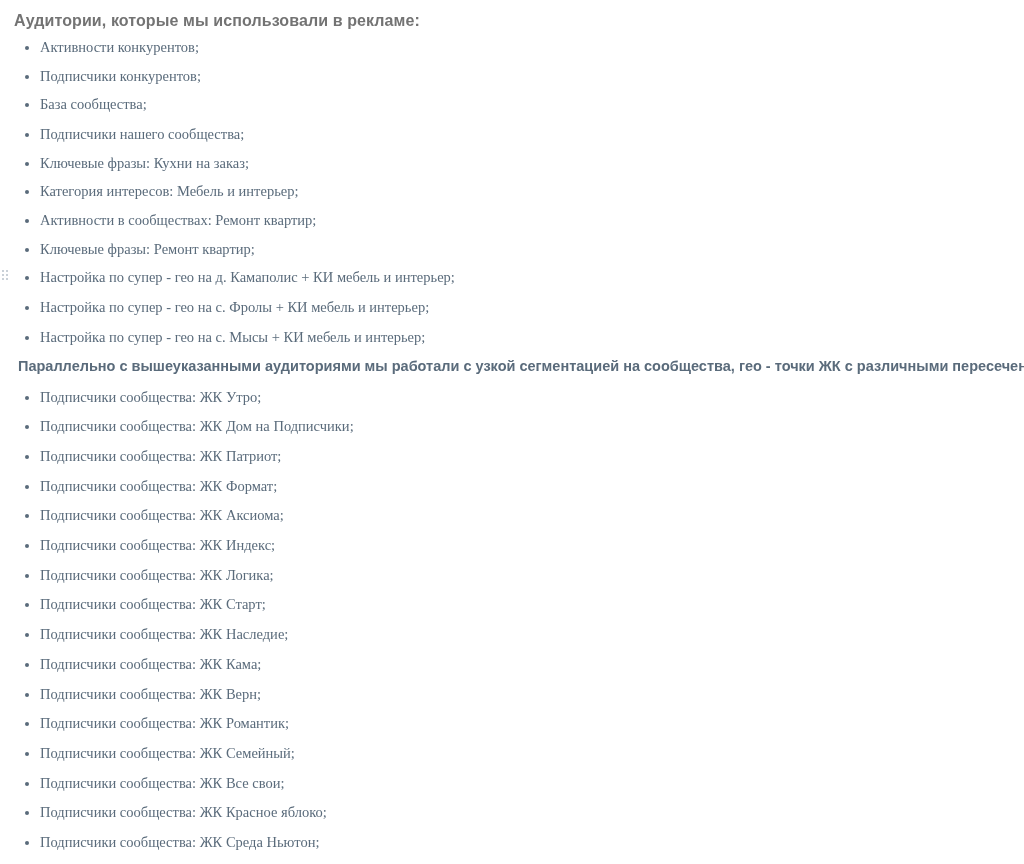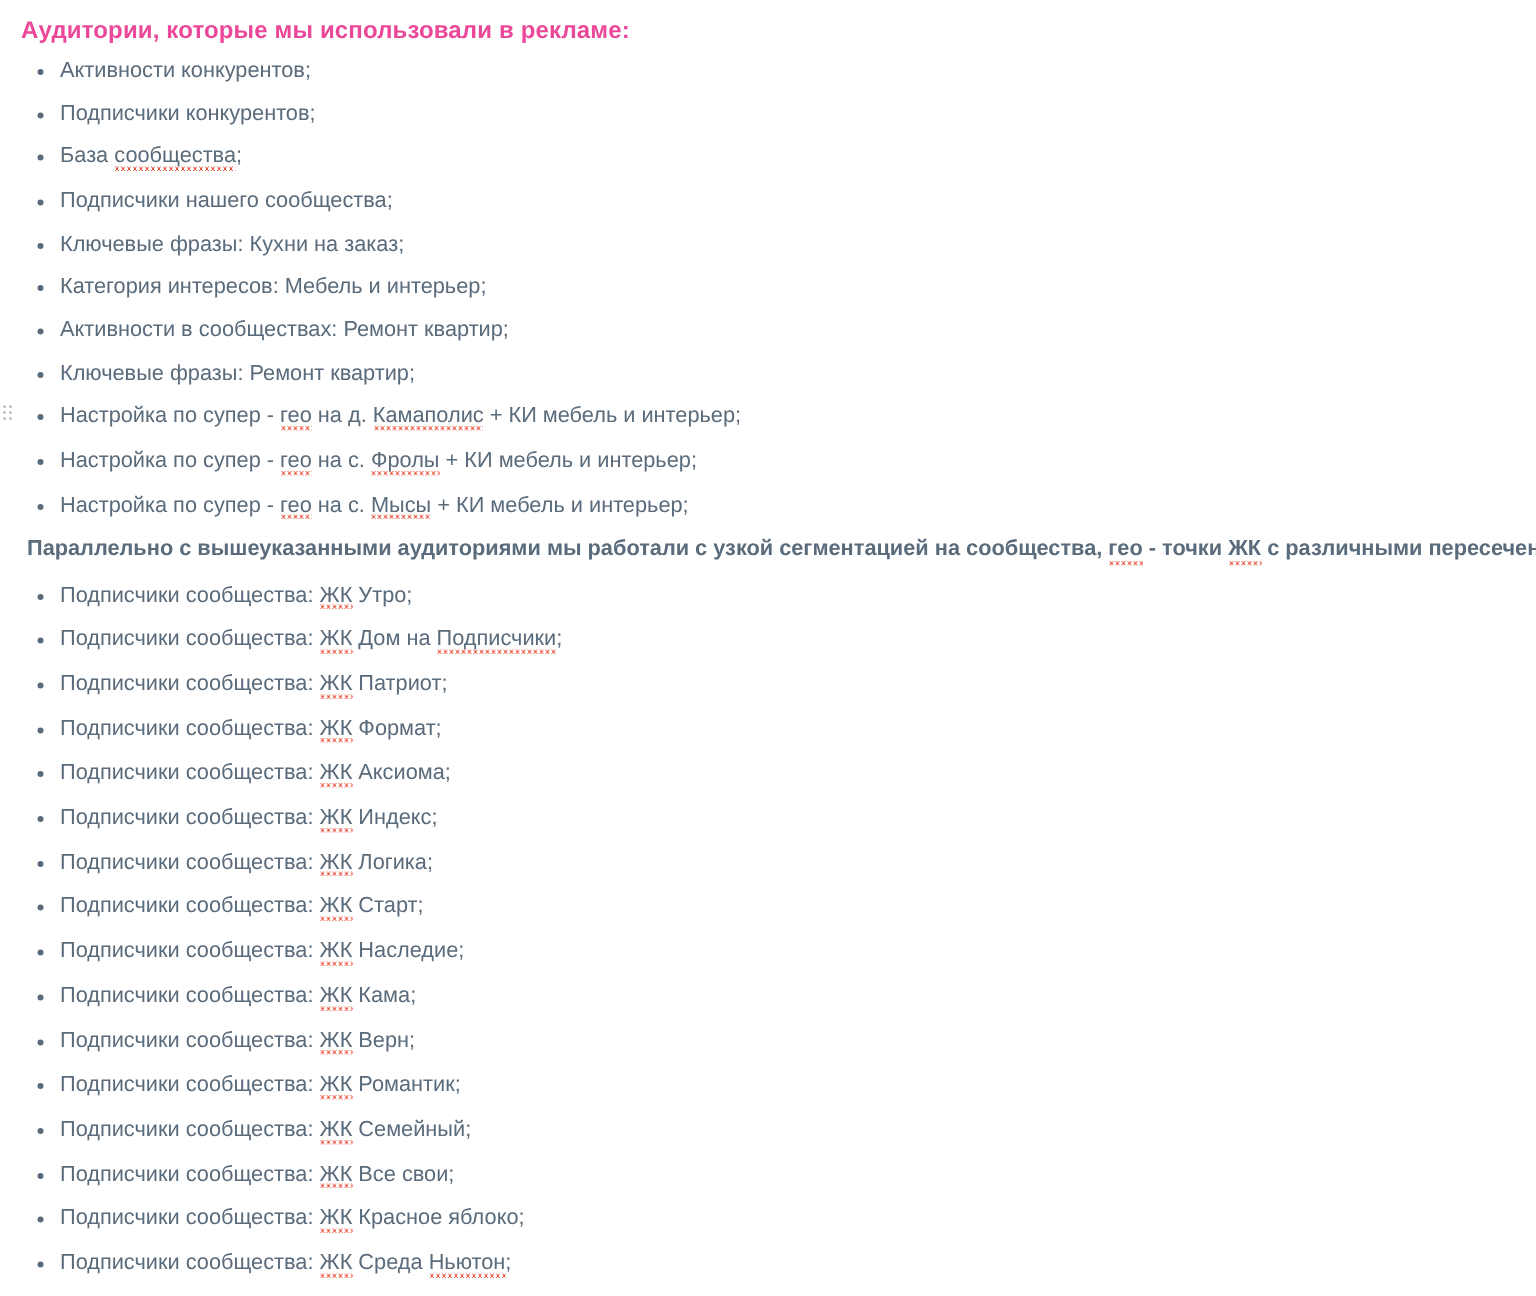--- a/index.html
+++ b/index.html
@@ -17,28 +17,29 @@
     overflow: hidden;
   }
   .page {
     padding: 8px 14px 0 14px;
     box-sizing: border-box;
     width: 1024px;
   }
   h2.heading {
     font-size: 16px;
     font-weight: bold;
-    color: #ec4899;
+    color: #737373;
     margin: 4px 0 9px 0;
     letter-spacing: 0.1px;
   }
   ul.bullets {
     list-style: none;
     margin: 0;
     padding: 0;
+    font-family: Liberation Serif, serif;
   }
   ul.bullets li {
     position: relative;
     padding-left: 26px;
     margin: 0 0 12px 0;
     line-height: 1.15;
     font-size: 14.5px;
     color: #5a6b7b;
   }
   ul.bullets li::before {

